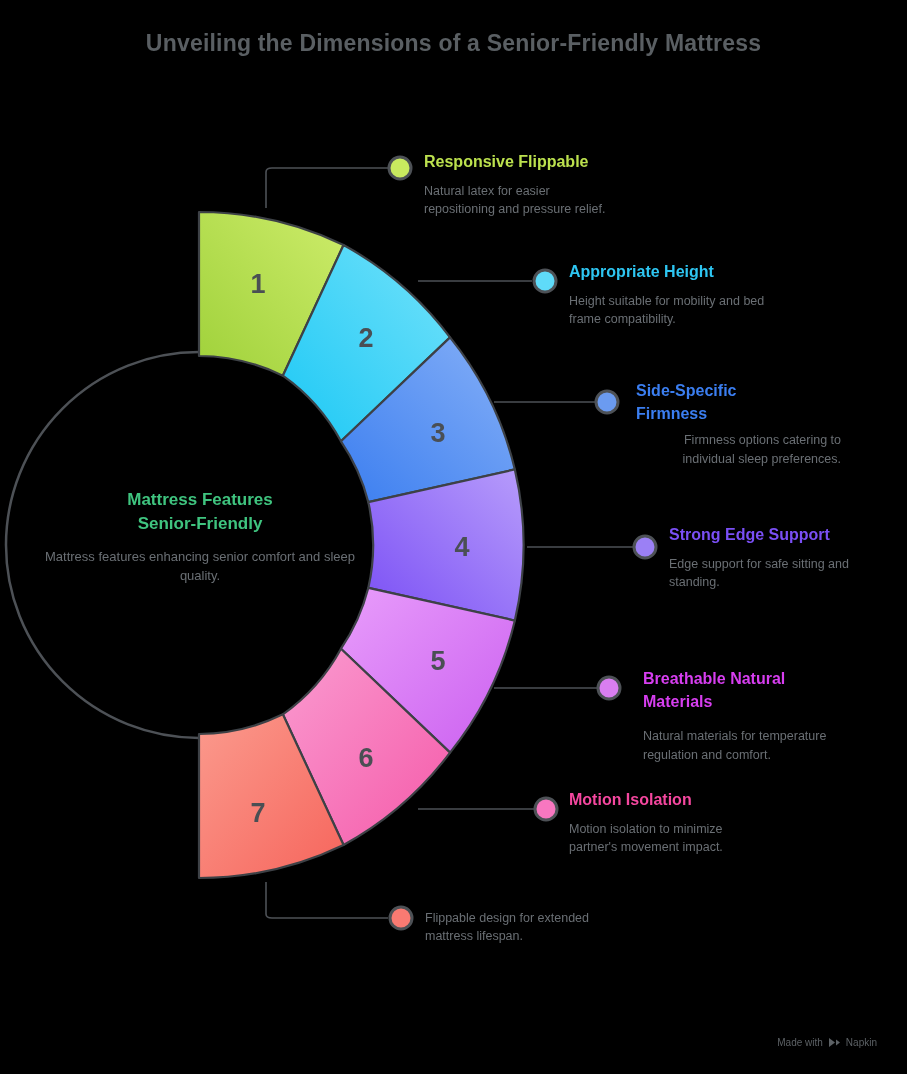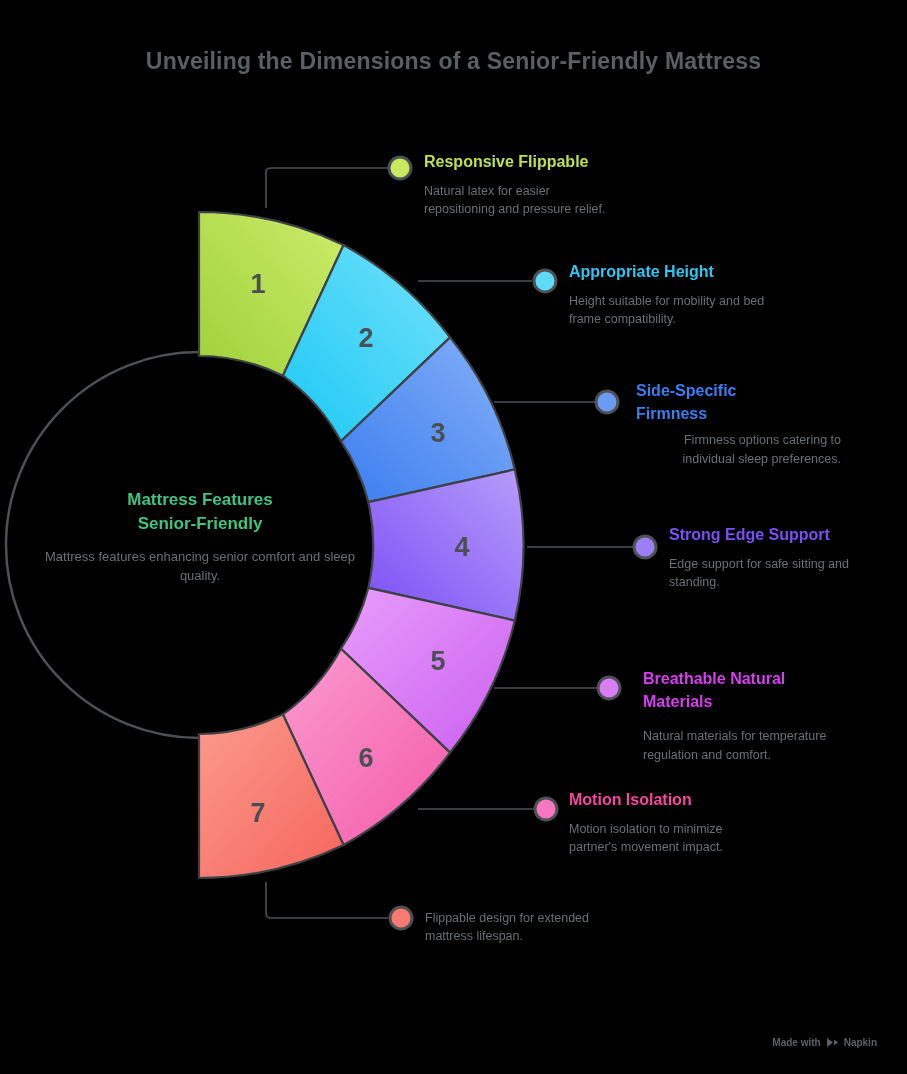--- a/index.html
+++ b/index.html
@@ -2,21 +2,21 @@
 <html><head>
 <meta charset="utf-8">
 <style>
   html,body{margin:0;padding:0;}
   body{
     width:907px;height:1074px;background:#000;overflow:hidden;
     font-family:"Liberation Sans", sans-serif;
     position:relative;
   }
   #page-title{
-    position:absolute;left:0;top:48px;width:907px;text-align:center;
+    position:absolute;left:0;top:30px;width:907px;text-align:center;
     font-size:23px;font-weight:bold;color:#5a5f63;letter-spacing:.2px;
   }
   #diagram-svg{position:absolute;left:0;top:0;width:907px;height:1074px;}
   .seg-number{
     font-family:"Liberation Sans", sans-serif;
     font-size:27px;font-weight:bold;fill:#4a4f54;
   }
   #center-block{
     position:absolute;left:45px;top:488px;width:310px;text-align:center;
   }
@@ -28,21 +28,21 @@
   }
   .callout{position:absolute;}
   .callout-title{
     font-size:16px;font-weight:bold;line-height:1.45;margin:0;
   }
   .callout-desc{
     font-size:12.5px;color:#6a6f74;line-height:1.45;margin-top:9px;
   }
   #footer{
     position:absolute;right:30px;bottom:26px;
-    font-size:10px;font-weight:bold;color:#5c6165;
+    font-size:10px;font-weight:normal;color:#5c6165;
     display:flex;gap:5px;
   }
   #footer .np-mark{display:inline-flex;align-items:center;}
 </style>
 </head>
 <body>
 
 <div id="page-title">Unveiling the Dimensions of a Senior-Friendly Mattress</div>
 
 <svg id="diagram-svg" viewBox="0 0 907 1074">

